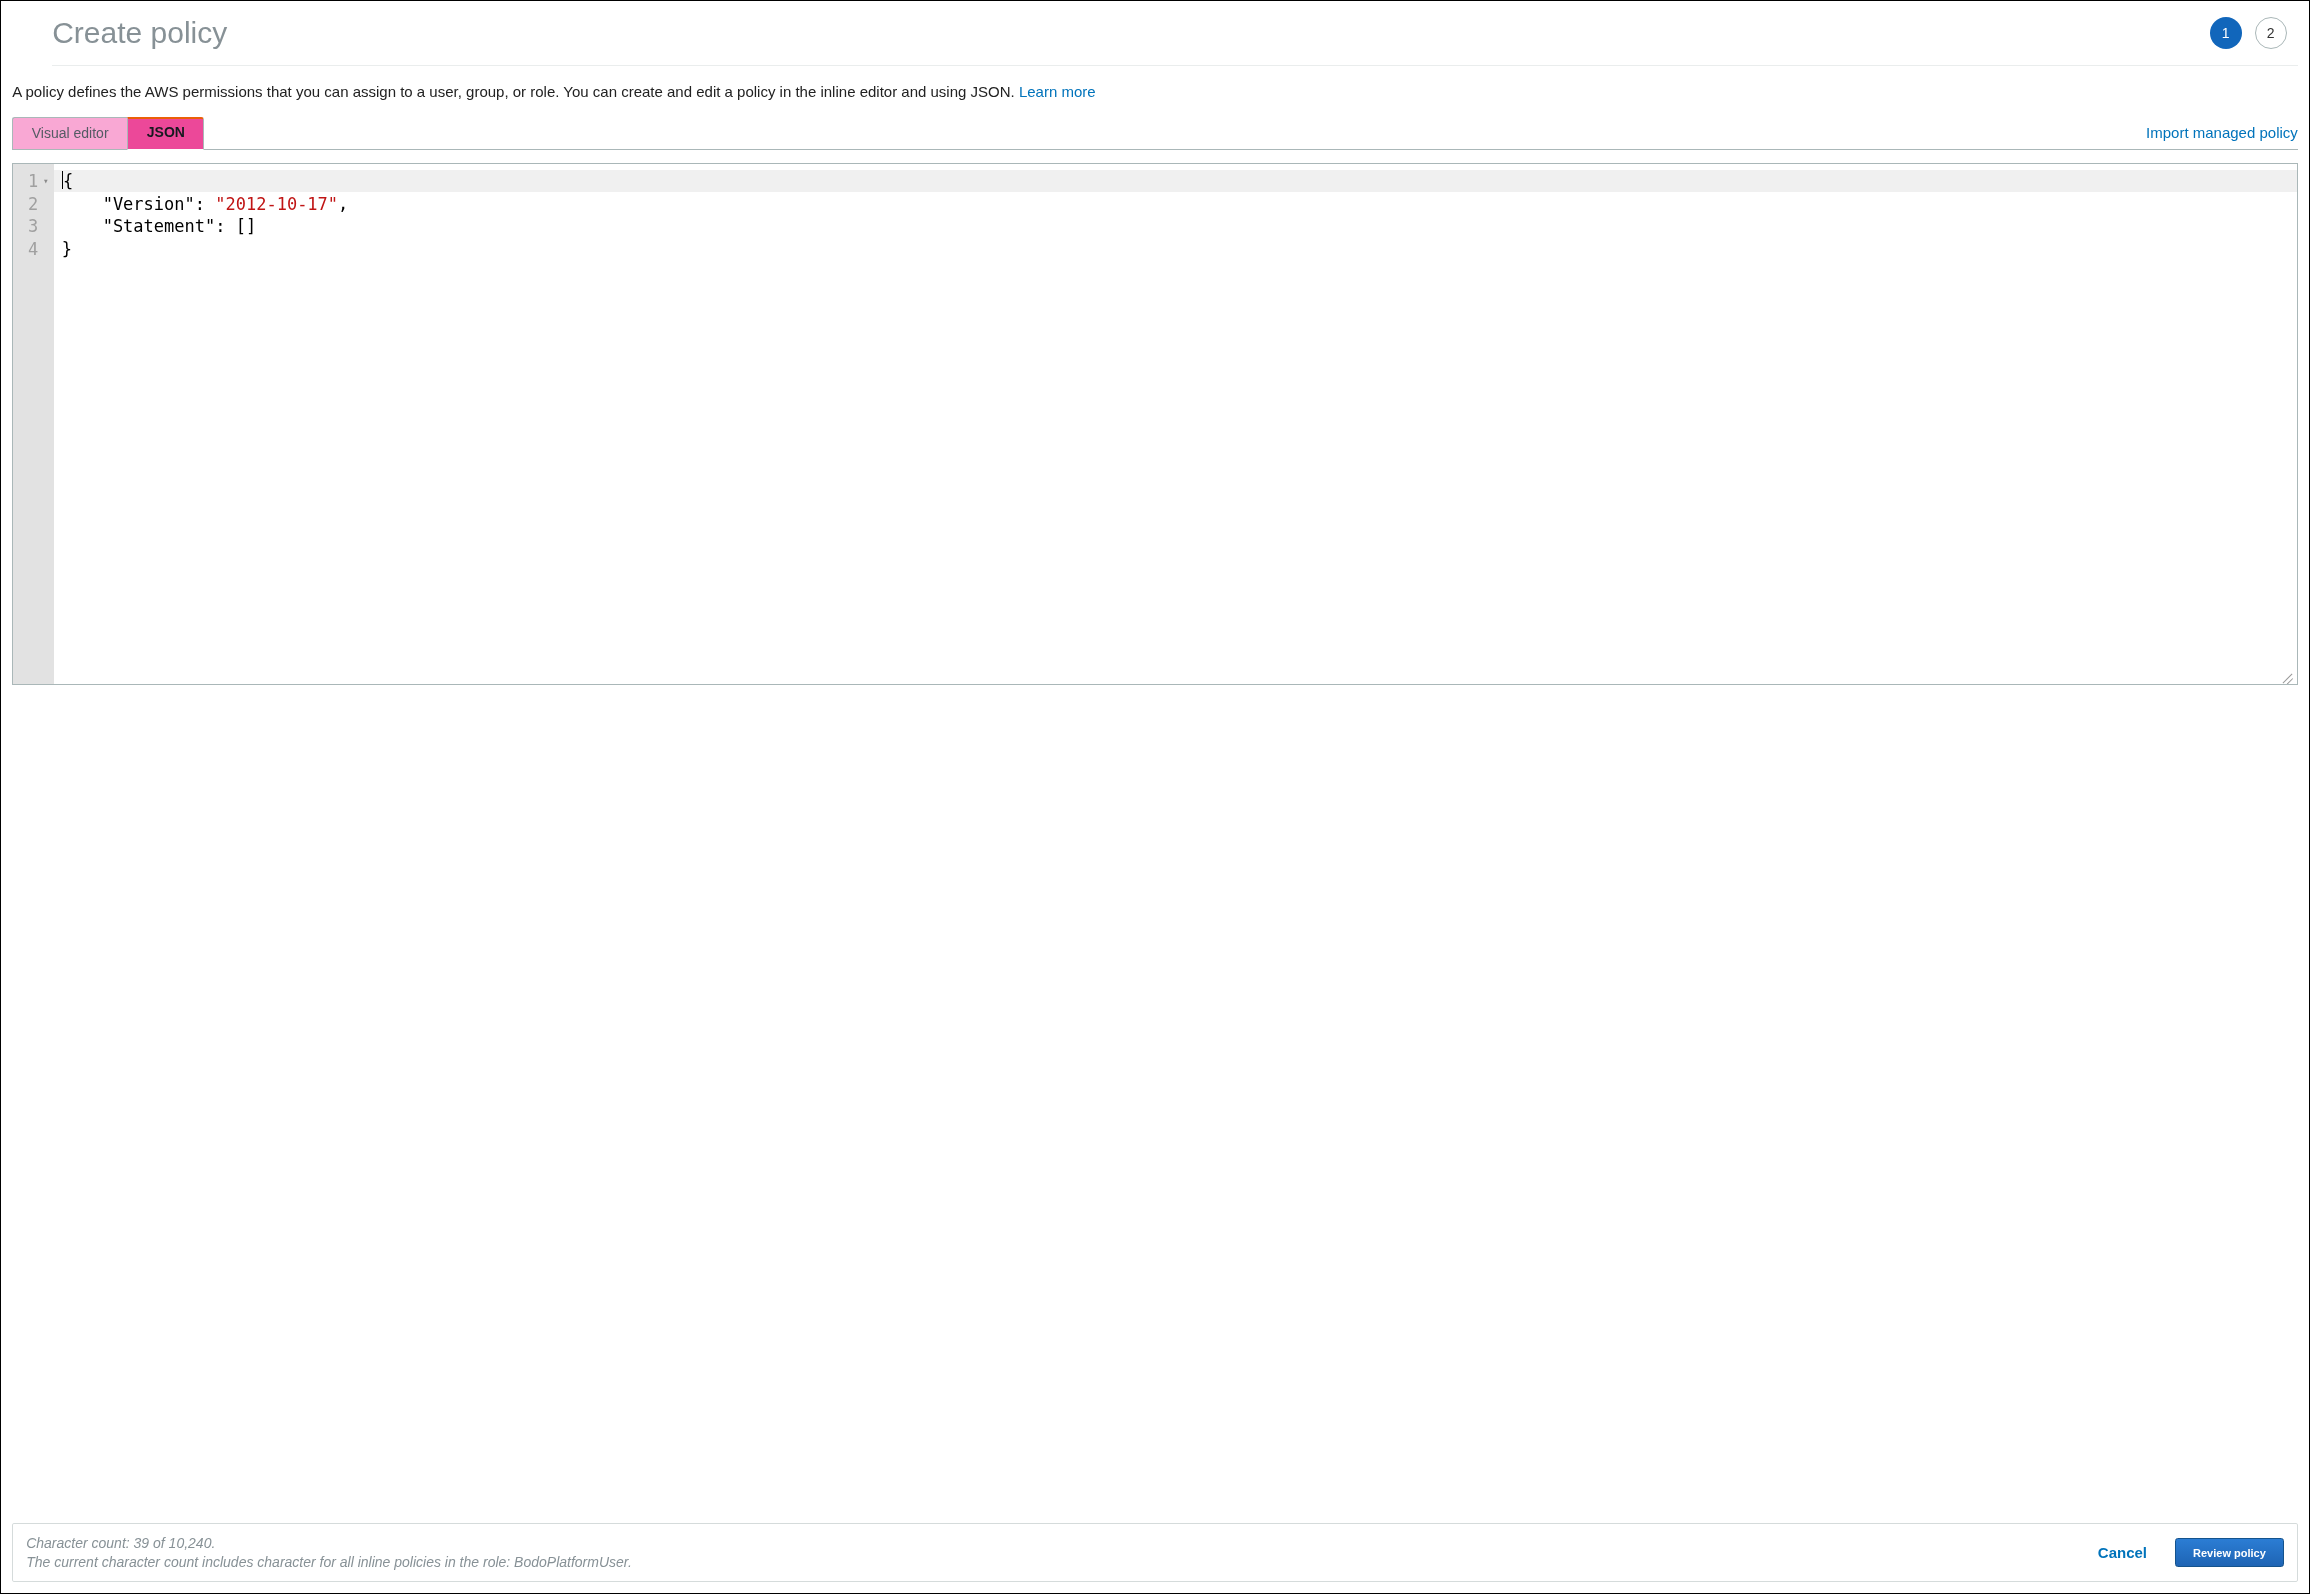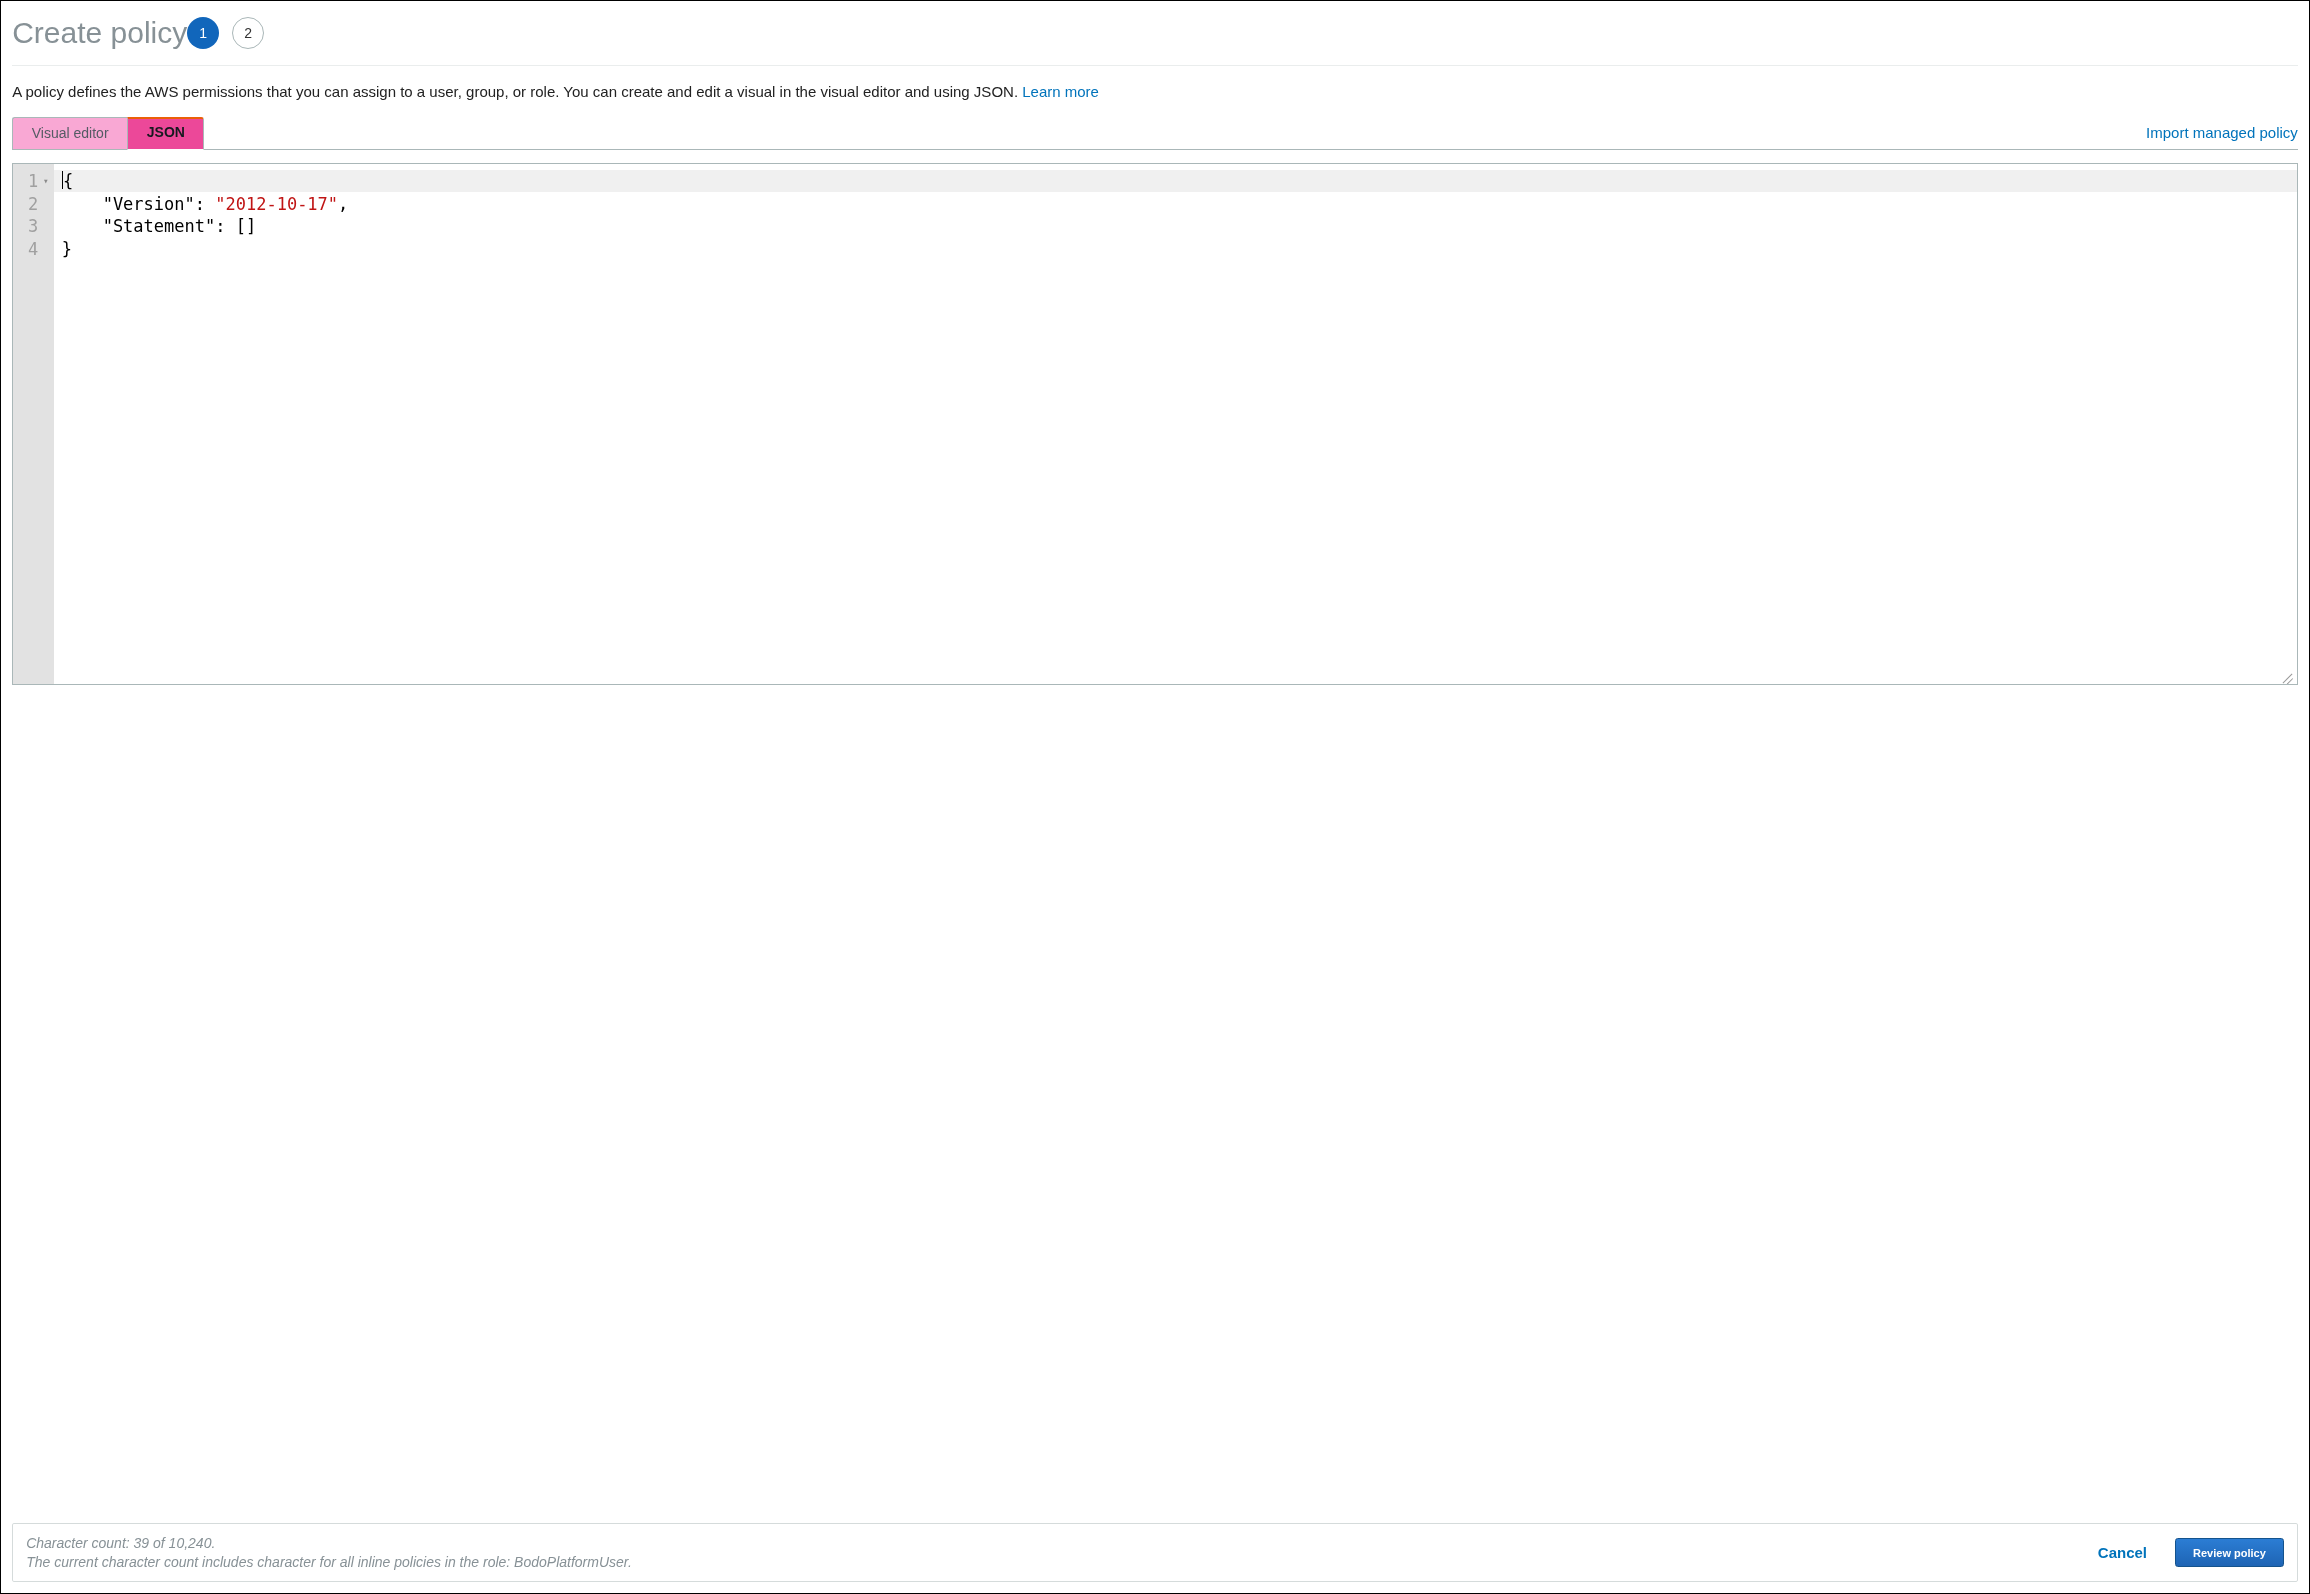--- a/index.html
+++ b/index.html
@@ -8,24 +8,25 @@
       background: #fff;
       padding: 11.2px;
       border: 1.9px solid #000;
       min-height: 100vh;
       display: flex;
       flex-direction: column;
     }
     .header-row {
       display: flex;
       align-items: center;
-      justify-content: flex-start;
+      justify-content: space-between;
       padding: 3.7px 0 15px 0;
       border-bottom: 0.9px solid #eaeded;
       margin-bottom: 17px;
+      margin-left: 40px;
     }
     h1 {
       font-size: 30px;
       font-weight: 400;
       color: #879196;
     }
     .steps { display: flex; gap: 13px; align-items: center; padding-right: 11.2px; }
     .step-circle {
       width: 32px; height: 32px; border-radius: 50%;
       display: flex; align-items: center; justify-content: center;
@@ -157,21 +158,21 @@
 
 <div class="header-row">
   <h1>Create policy</h1>
   <div class="steps">
     <div class="step-circle step-active">1</div>
     <div class="step-circle step-inactive">2</div>
   </div>
 </div>
 
 <p class="description">
-  <span>A policy defines the AWS permissions that you can assign to a user, group, or role. You can create and edit a visual in the visual editor and using JSON. </span><a href="#">Learn more</a>
+  <span>A policy defines the AWS permissions that you can assign to a user, group, or role. You can create and edit a policy in the inline editor and using JSON. </span><a href="#">Learn more</a>
 </p>
 
 <div class="tab-row-wrapper">
   <div class="tab-row">
     <div class="tab">Visual editor</div>
     <div class="tab tab-active">JSON</div>
   </div>
   <a class="import-link" href="#">Import managed policy</a>
 </div>
 

